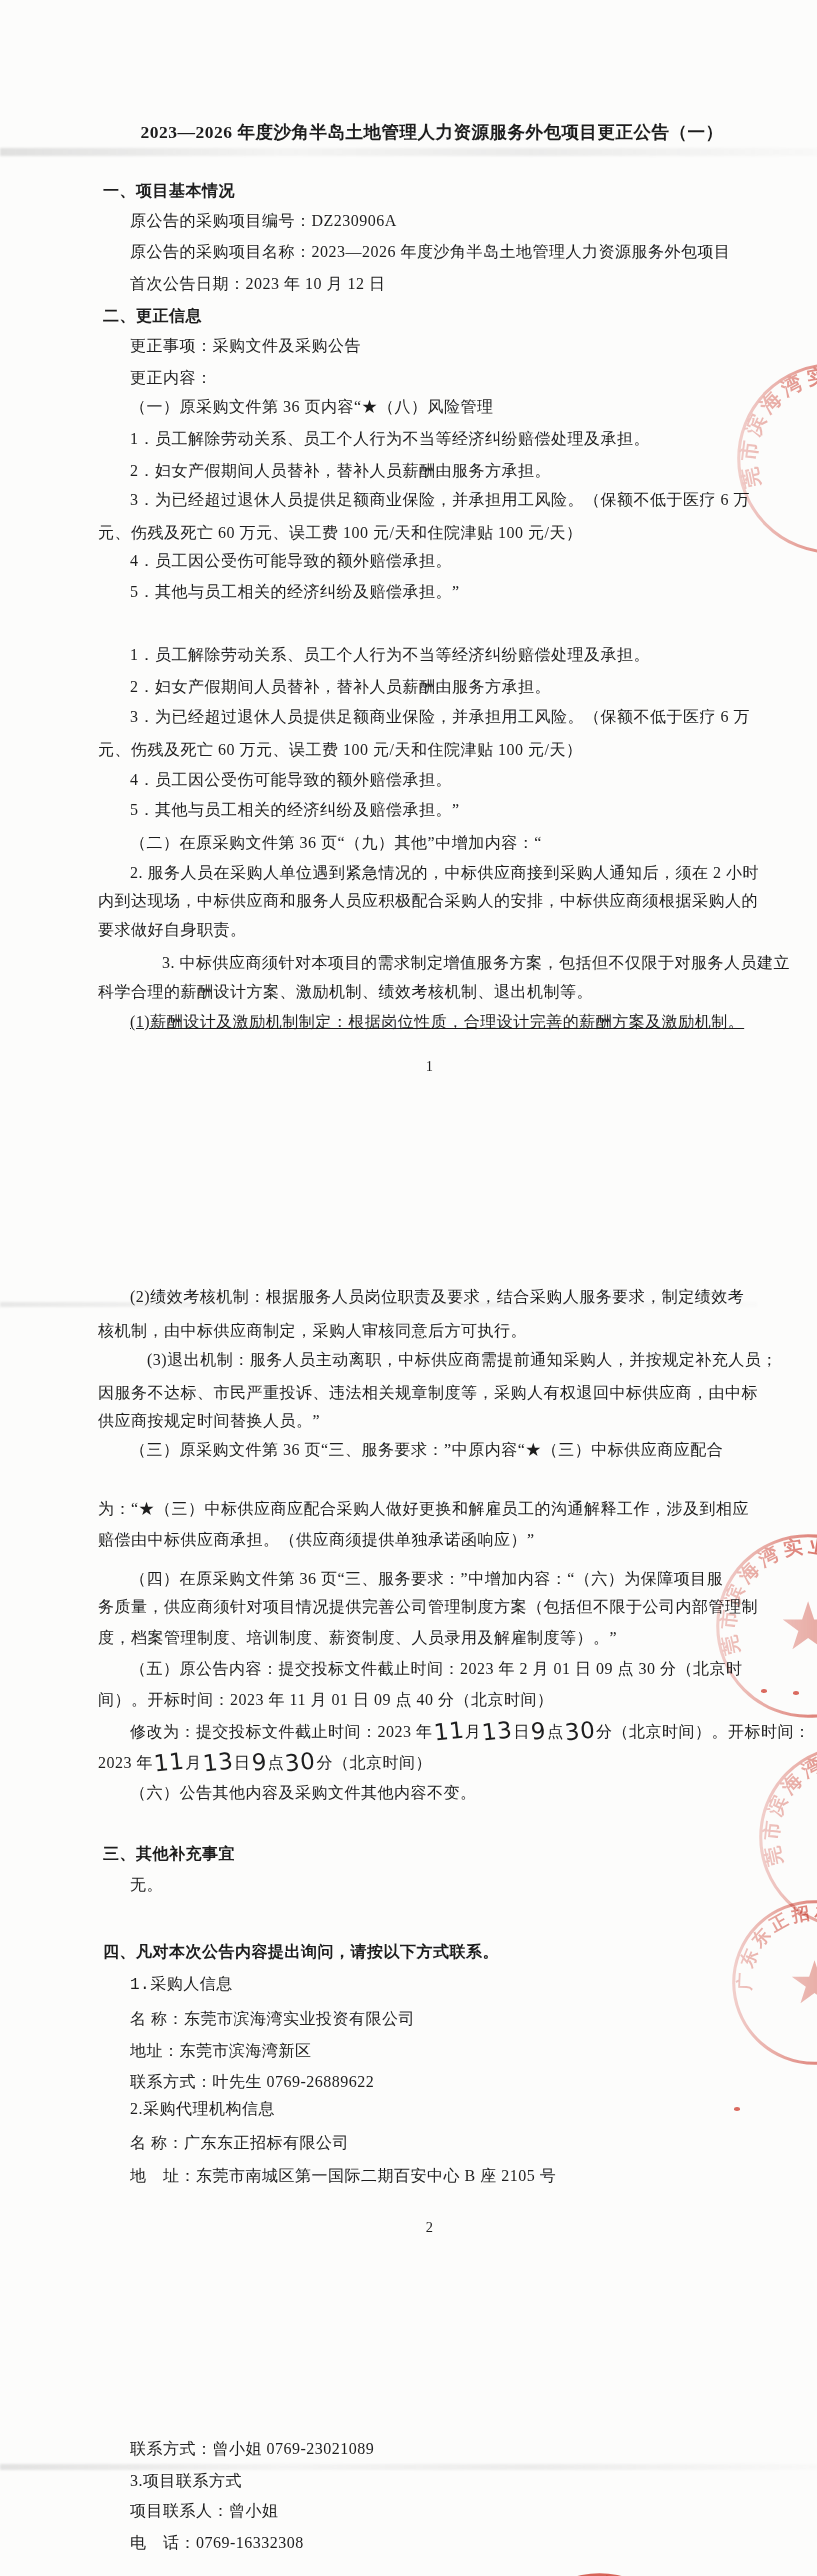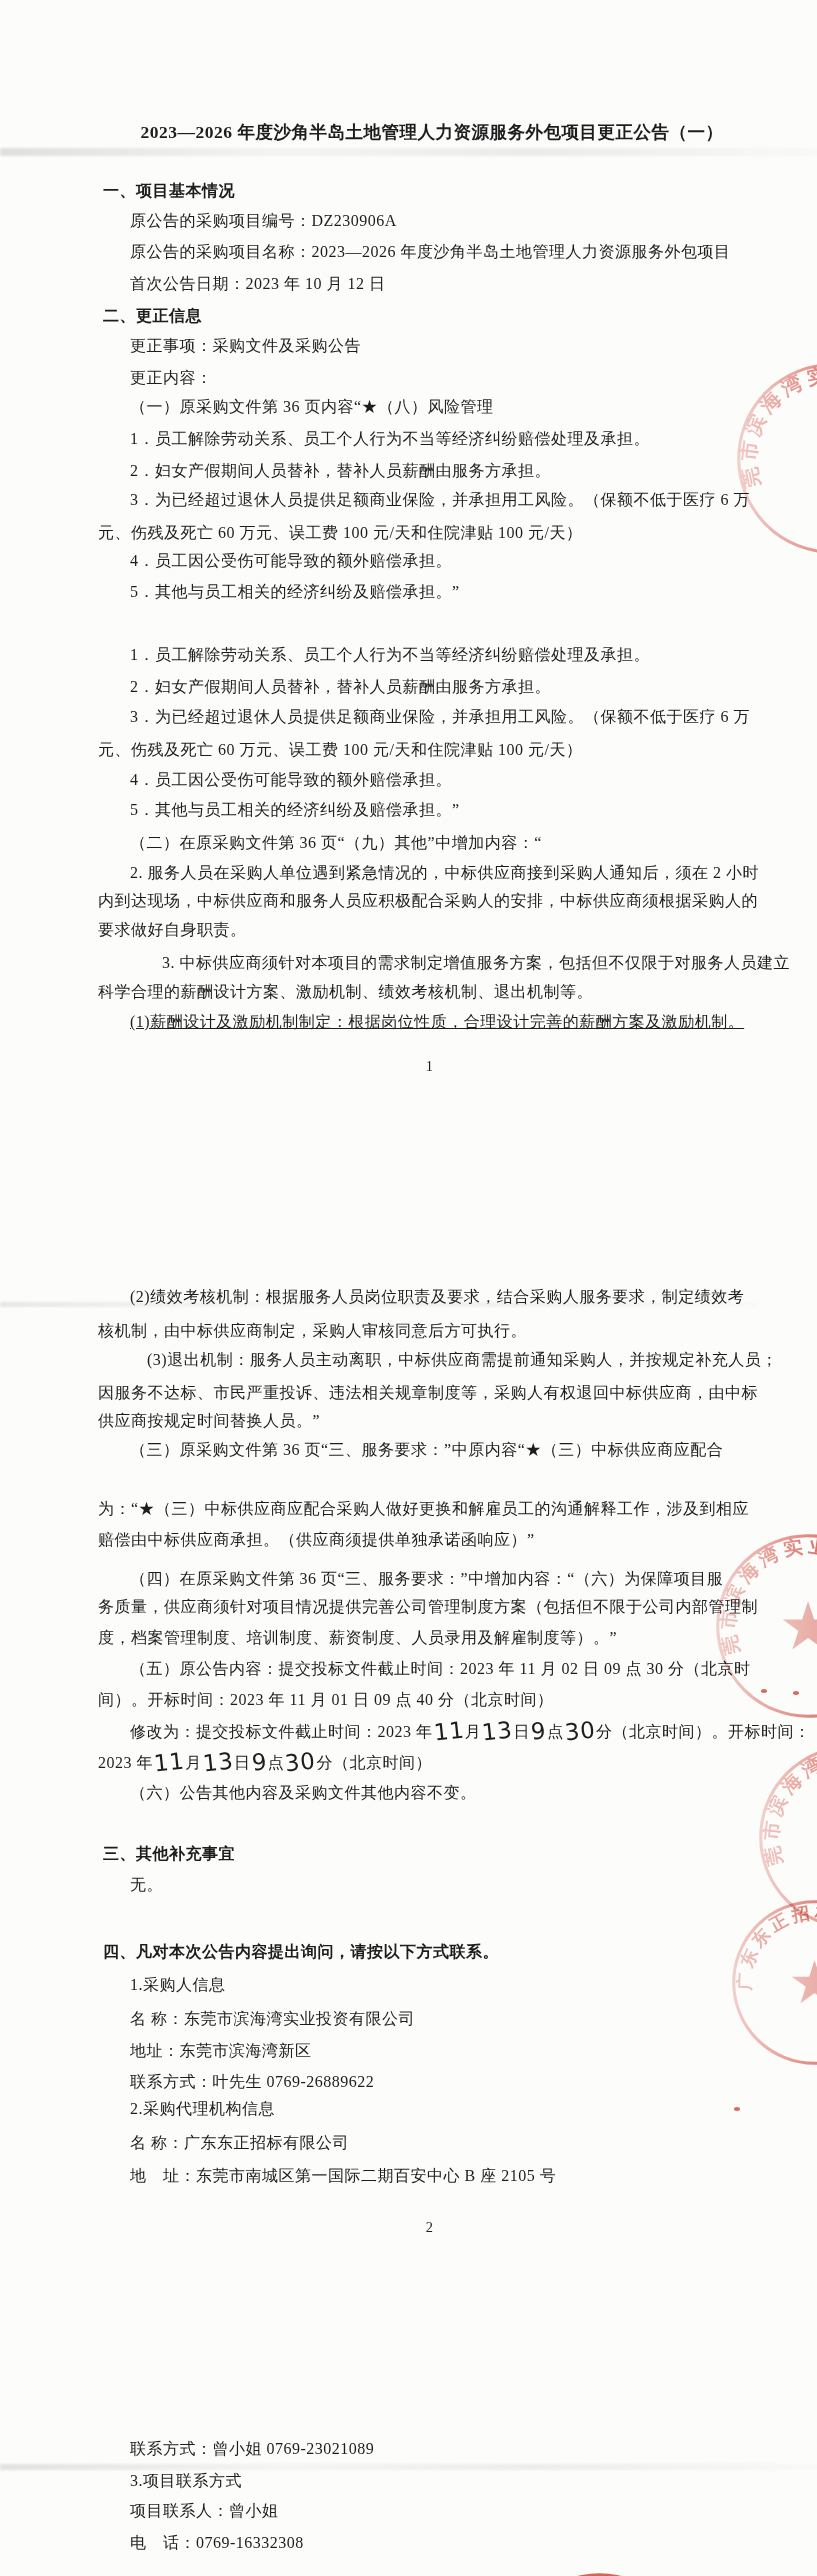--- a/index.html
+++ b/index.html
@@ -66,29 +66,29 @@
     <div class="line" style="top: 1321px; left: 98px;">核机制，由中标供应商制定，采购人审核同意后方可执行。</div>
     <div class="line" style="top: 1350px; left: 130px; margin-left: 17px;">(3)退出机制：服务人员主动离职，中标供应商需提前通知采购人，并按规定补充人员；</div>
     <div class="line" style="top: 1383px; left: 98px;">因服务不达标、市民严重投诉、违法相关规章制度等，采购人有权退回中标供应商，由中标</div>
     <div class="line" style="top: 1411px; left: 98px;">供应商按规定时间替换人员。”</div>
     <div class="line" style="top: 1440px; left: 130px;">（三）原采购文件第 36 页“三、服务要求：”中原内容“★（三）中标供应商应配合</div>
     <div class="line" style="top: 1499px; left: 98px;">为：“★（三）中标供应商应配合采购人做好更换和解雇员工的沟通解释工作，涉及到相应</div>
     <div class="line" style="top: 1530px; left: 98px;">赔偿由中标供应商承担。（供应商须提供单独承诺函响应）”</div>
     <div class="line" style="top: 1569px; left: 130px;">（四）在原采购文件第 36 页“三、服务要求：”中增加内容：“（六）为保障项目服</div>
     <div class="line" style="top: 1597px; left: 98px;">务质量，供应商须针对项目情况提供完善公司管理制度方案（包括但不限于公司内部管理制</div>
     <div class="line" style="top: 1628px; left: 98px;">度，档案管理制度、培训制度、薪资制度、人员录用及解雇制度等）。”</div>
-    <div class="line" style="top: 1659px; left: 130px;">（五）原公告内容：提交投标文件截止时间：2023 年 11 月 02 日 09 点 30 分（北京时</div>
+    <div class="line" style="top: 1659px; left: 130px;">（五）原公告内容：提交投标文件截止时间：2023 年 2 月 01 日 09 点 30 分（北京时</div>
     <div class="line" style="top: 1690px; left: 98px;">间）。开标时间：2023 年 11 月 01 日 09 点 40 分（北京时间）</div>
     <div class="line" style="top: 1722px; left: 130px;"><span>修改为：提交投标文件截止时间：2023 年</span><span class="hw">11</span><span>月</span><span class="hw">13</span><span>日</span><span class="hw">9</span><span>点</span><span class="hw">30</span><span>分（北京时间）。开标时间：</span></div>
     <div class="line" style="top: 1753px; left: 98px;"><span>2023 年</span><span class="hw">11</span><span>月</span><span class="hw">13</span><span>日</span><span class="hw">9</span><span>点</span><span class="hw">30</span><span>分（北京时间）</span></div>
     <div class="line" style="top: 1783px; left: 130px;">（六）公告其他内容及采购文件其他内容不变。</div>
     <div class="line bold" style="top: 1844px; left: 103px;">三、其他补充事宜</div>
     <div class="line" style="top: 1875px; left: 130px;">无。</div>
     <div class="line bold" style="top: 1942px; left: 103px;">四、凡对本次公告内容提出询问，请按以下方式联系。</div>
-    <div class="line" style="top: 1975px; left: 130px;">1.采购人信息</div>
+    <div class="line" style="top: 1975px; left: 130px; font-family: Liberation Mono, monospace;">1.采购人信息</div>
     <div class="line" style="top: 2009px; left: 130px;">名 称：东莞市滨海湾实业投资有限公司</div>
     <div class="line" style="top: 2041px; left: 130px;">地址：东莞市滨海湾新区</div>
     <div class="line" style="top: 2072px; left: 130px;">联系方式：叶先生 0769-26889622</div>
     <div class="line" style="top: 2099px; left: 130px;">2.采购代理机构信息</div>
     <div class="line" style="top: 2133px; left: 130px;">名 称：广东东正招标有限公司</div>
     <div class="line" style="top: 2166px; left: 130px;">地　址：东莞市南城区第一国际二期百安中心 B 座 2105 号</div>
     <div class="line centered" style="top: 2217px; left: 20.6px; font-size: 14.4px;">2</div>
     <div class="line" style="top: 2439px; left: 130px;">联系方式：曾小姐 0769-23021089</div>
     <div class="line" style="top: 2471px; left: 130px;">3.项目联系方式</div>
     <div class="line" style="top: 2501px; left: 130px;">项目联系人：曾小姐</div>

